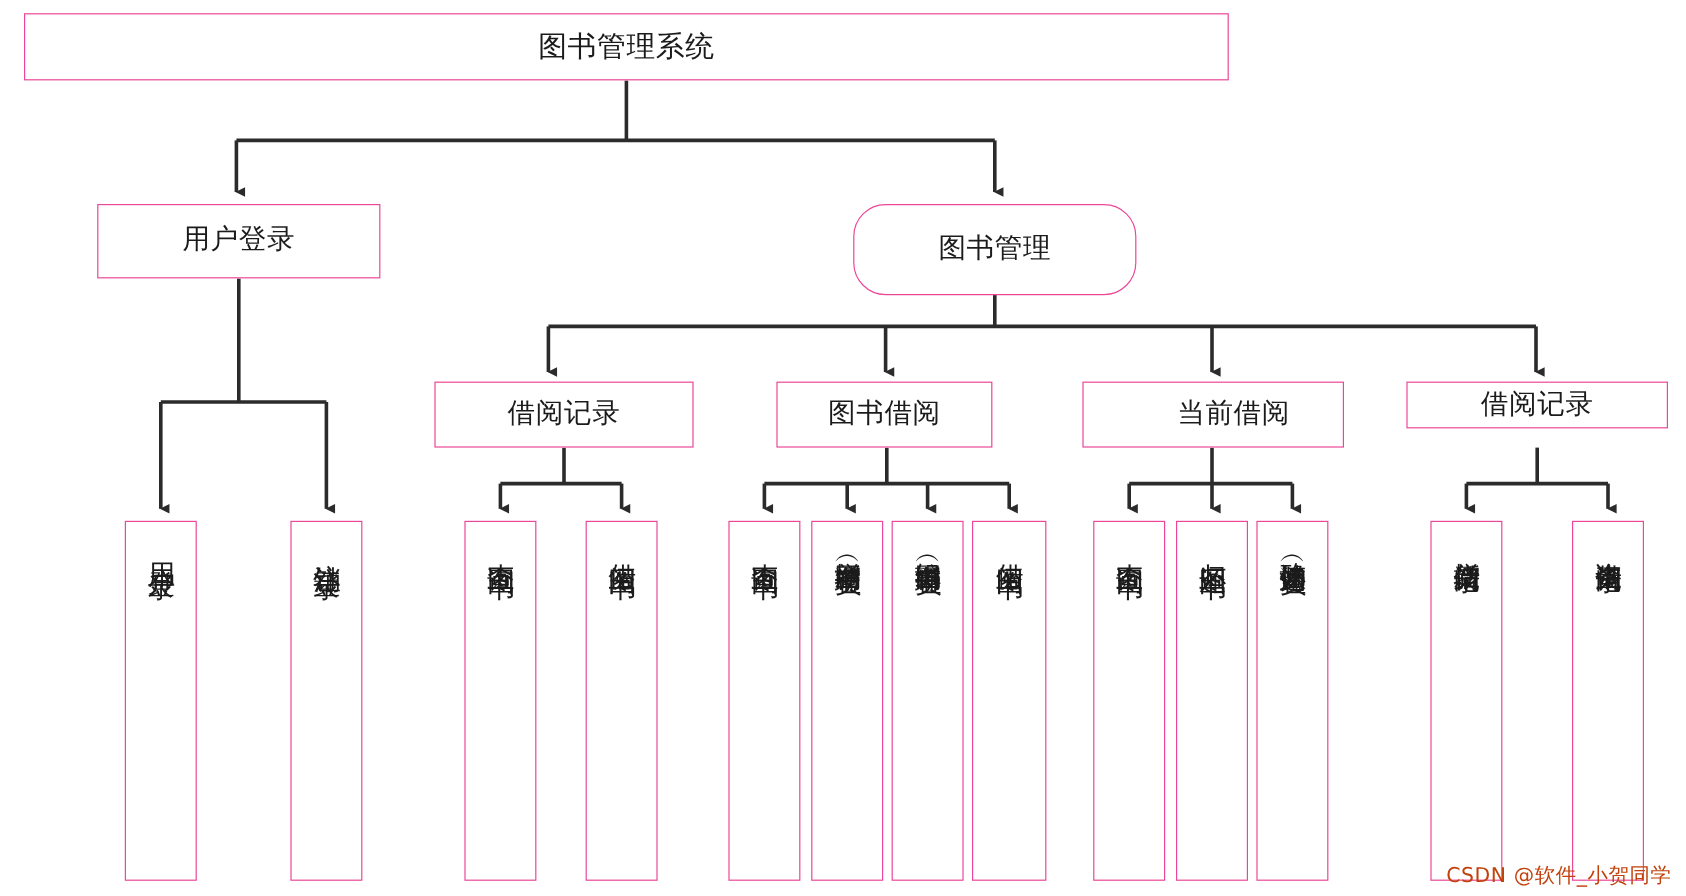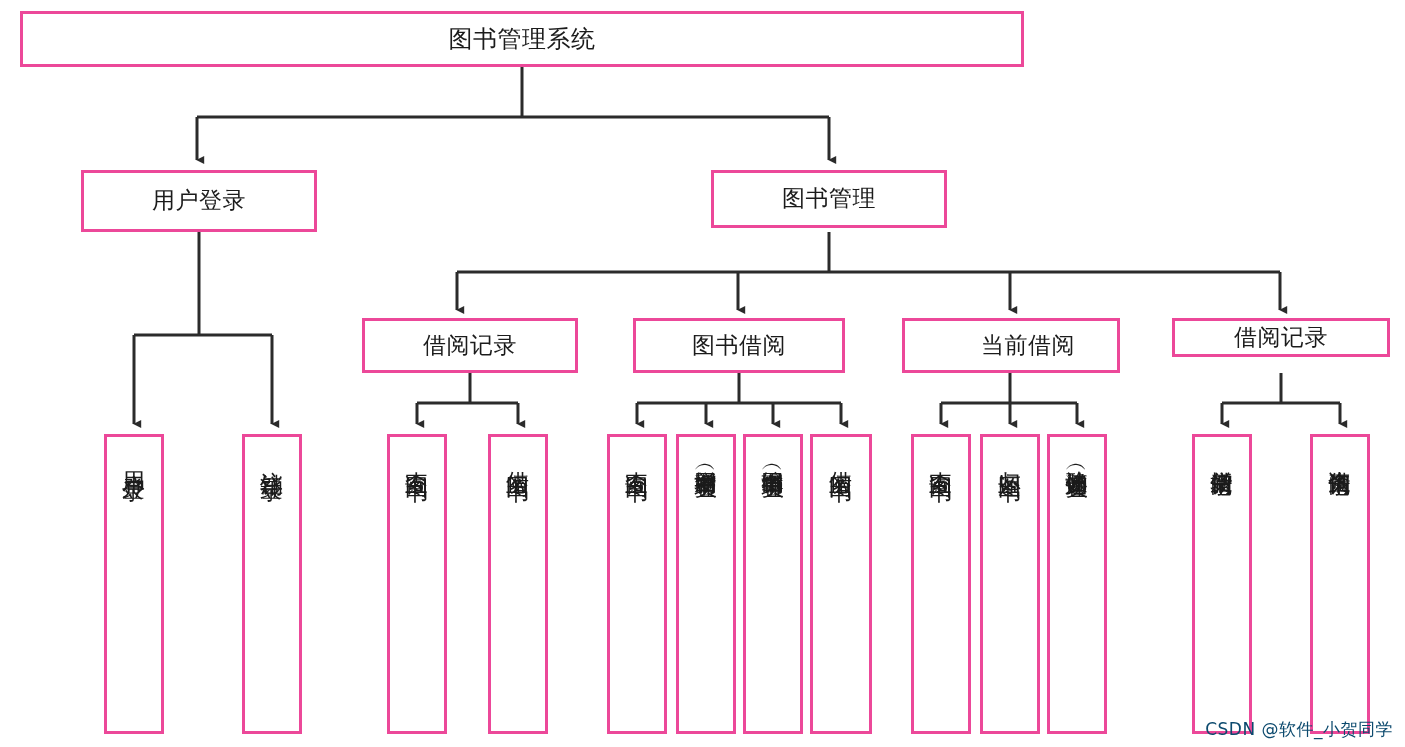--- a/index.html
+++ b/index.html
@@ -25,21 +25,21 @@
     position: absolute;
     left: 0; top: 0;
     width: 1405px;
     height: 747px;
     pointer-events: none;
   }
   .node {
     position: absolute;
     box-sizing: border-box;
     background: #ffffff;
-    border: 3px solid #ec4899;
+    border: 1px solid #ec4899;
     display: flex;
     align-items: center;
     justify-content: center;
     overflow: hidden;
   }
   .node .node-label {
     color: #1b1b1b;
     line-height: 1.18;
     text-align: center;
     white-space: nowrap;
@@ -68,21 +68,21 @@
   }
   .node.vert.tall-text .node-label {
     font-size: 22px;
     letter-spacing: 1px;
   }
   .watermark {
     position: absolute;
     right: 12px;
     bottom: 6px;
     font-size: 17px;
-    color: #0c4a6e;
+    color: #c2410c;
     letter-spacing: 0.5px;
     white-space: nowrap;
     user-select: none;
   }
 </style>
 </head>
 <body>
 
 <div id="diagram-root">
 
@@ -136,28 +136,28 @@
     </g>
   </svg>
 
   <div class="node horiz root" style="left:20px; top:11px; width:1004px; height:56px;">
     <span class="node-label">图书管理系统</span>
   </div>
 
   <div class="node horiz" style="left:81px; top:170px; width:236px; height:62px;">
     <span class="node-label">用户登录</span>
   </div>
-  <div class="node horiz" style="left:711px; top:170px; width:236px; height:58px;">
+  <div class="node horiz" style="left:711px; top:170px; width:236px; height:76px;border-radius:27px;">
     <span class="node-label">图书管理</span>
   </div>
 
   <div class="node horiz" style="left:362px; top:318px; width:216px; height:55px;">
     <span class="node-label">借阅记录</span>
   </div>
-  <div class="node horiz" style="left:633px; top:318px; width:212px; height:55px;">
+  <div class="node horiz" style="left:647px; top:318px; width:180px; height:55px;">
     <span class="node-label">图书借阅</span>
   </div>
   <div class="node horiz" style="left:902px; top:318px; width:218px; height:55px;padding-left:34px;">
     <span class="node-label">当前借阅</span>
   </div>
   <div class="node horiz" style="left:1172px; top:318px; width:218px; height:39px;">
     <span class="node-label">借阅记录</span>
   </div>
 
   <div class="node vert" style="left:104px; top:434px; width:60px; height:300px;">

